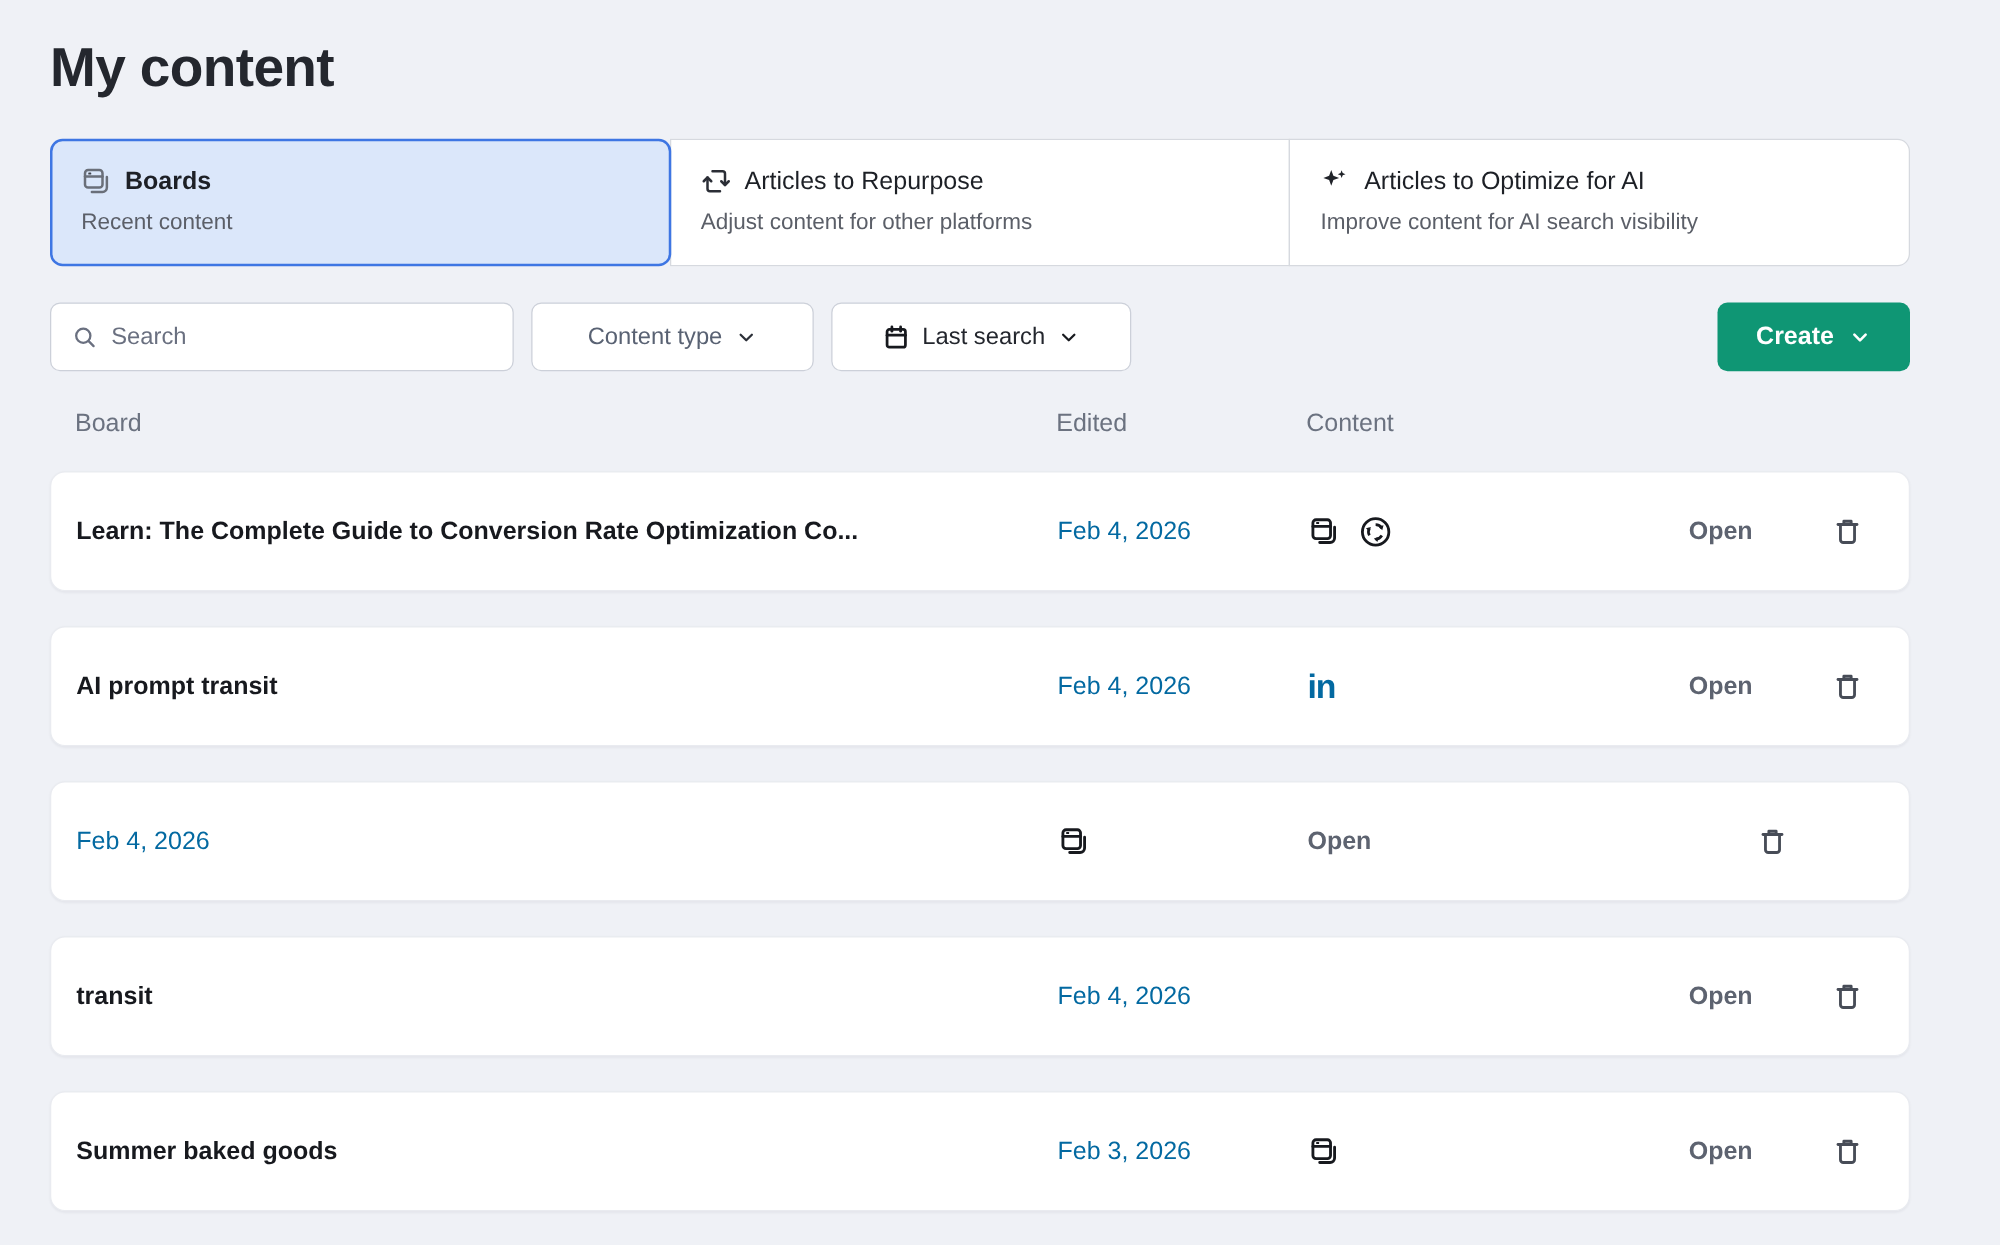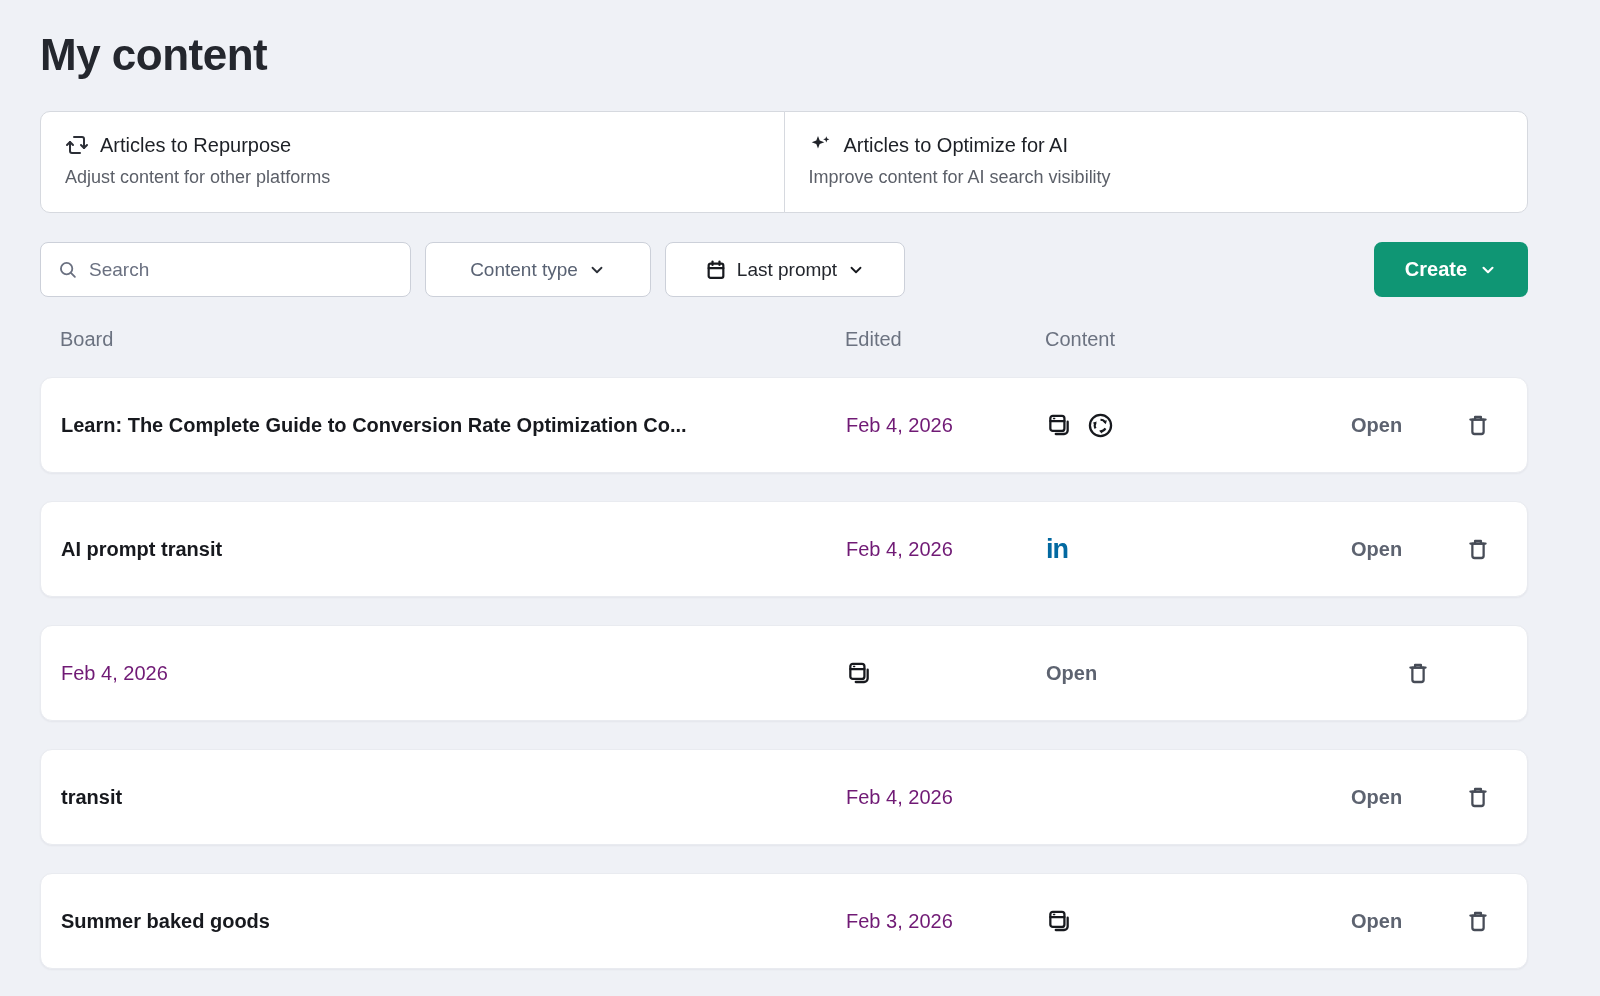--- a/index.html
+++ b/index.html
@@ -72,37 +72,51 @@
   .row {
     width:1488px; height:96px; margin-bottom:28px;
     background:#fff; border:1px solid #e9ebf0; border-radius:12px;
     box-shadow:0 1px 2px rgba(20,25,40,.05);
     padding:0 36px 0 20px;
   }
   .row-title {
     font-size:20px; font-weight:700; color:#17191e;
     white-space:nowrap; overflow:hidden; padding-right:12px;
   }
-  .row-date { font-size:20px; color:#701a75; }
+  .row-date { font-size:20px; color:#0369a1; }
   .row-icons { display:flex; align-items:center; gap:15px; }
   .open-link { font-size:20px; color:#5d6370; font-weight:700; cursor:pointer; }
   .trash-cell { justify-self:end; display:flex; cursor:pointer; }
   .linkedin-mark {
     color:#0369a1; font-weight:800; font-size:27px; letter-spacing:-1px; line-height:1;
   }
   .ic { display:inline-flex; }
 </style>
 </head>
 <body>
 
 <div class="page">
 
   <h1 class="page-title">My content</h1>
 
   <div class="tabs">
+    <div class="tab selected">
+      <div class="tab-head">
+        <span class="tab-icon">
+          <svg width="24" height="24" viewBox="0 0 24 24" fill="none" stroke="#6a6f79" stroke-width="2" stroke-linecap="round" stroke-linejoin="round">
+            <rect x="3" y="3" width="14" height="14" rx="2.5"></rect>
+            <line x1="3" y1="8.2" x2="17" y2="8.2"></line>
+            <rect x="5.6" y="5" width="2.4" height="1.6" rx="0.5" fill="#40444d" stroke="none"></rect>
+            <path d="M20.5 8.5v8.5a3.5 3.5 0 0 1-3.5 3.5H8.5"></path>
+          </svg>
+        </span>
+        <span class="tab-label">Boards</span>
+      </div>
+      <div class="tab-sub">Recent content</div>
+    </div>
 
     <div class="tab">
       <div class="tab-head">
         <span class="tab-icon">
           <svg width="24" height="24" viewBox="0 0 24 24" fill="none" stroke="#2b2e36" stroke-width="2" stroke-linecap="round" stroke-linejoin="round">
             <path d="M9 4h8a2 2 0 0 1 2 2v9"></path>
             <path d="m16 12 3 3 3-3"></path>
             <path d="M15 20H7a2 2 0 0 1-2-2V9"></path>
             <path d="m8 12-3-3-3 3"></path>
           </svg>
@@ -148,21 +162,21 @@
 
     <button class="filter-btn filter-last-edited">
       <span class="ic">
         <svg width="22" height="22" viewBox="0 0 24 24" fill="none" stroke="#17191e" stroke-width="2.4" stroke-linecap="round">
           <rect x="4" y="5" width="16" height="15.5" rx="2"></rect>
           <line x1="8.2" y1="2.8" x2="8.2" y2="6.5"></line>
           <line x1="15.8" y1="2.8" x2="15.8" y2="6.5"></line>
           <line x1="4" y1="10" x2="20" y2="10"></line>
         </svg>
       </span>
-      <span>Last prompt</span>
+      <span>Last search</span>
       <span class="ic">
         <svg width="18" height="18" viewBox="0 0 24 24" fill="none" stroke="#17191e" stroke-width="2.4" stroke-linecap="round" stroke-linejoin="round">
           <path d="m6 9 6 6 6-6"></path>
         </svg>
       </span>
     </button>
 
     <button class="create-btn">
       <span>Create</span>
       <span class="ic">

